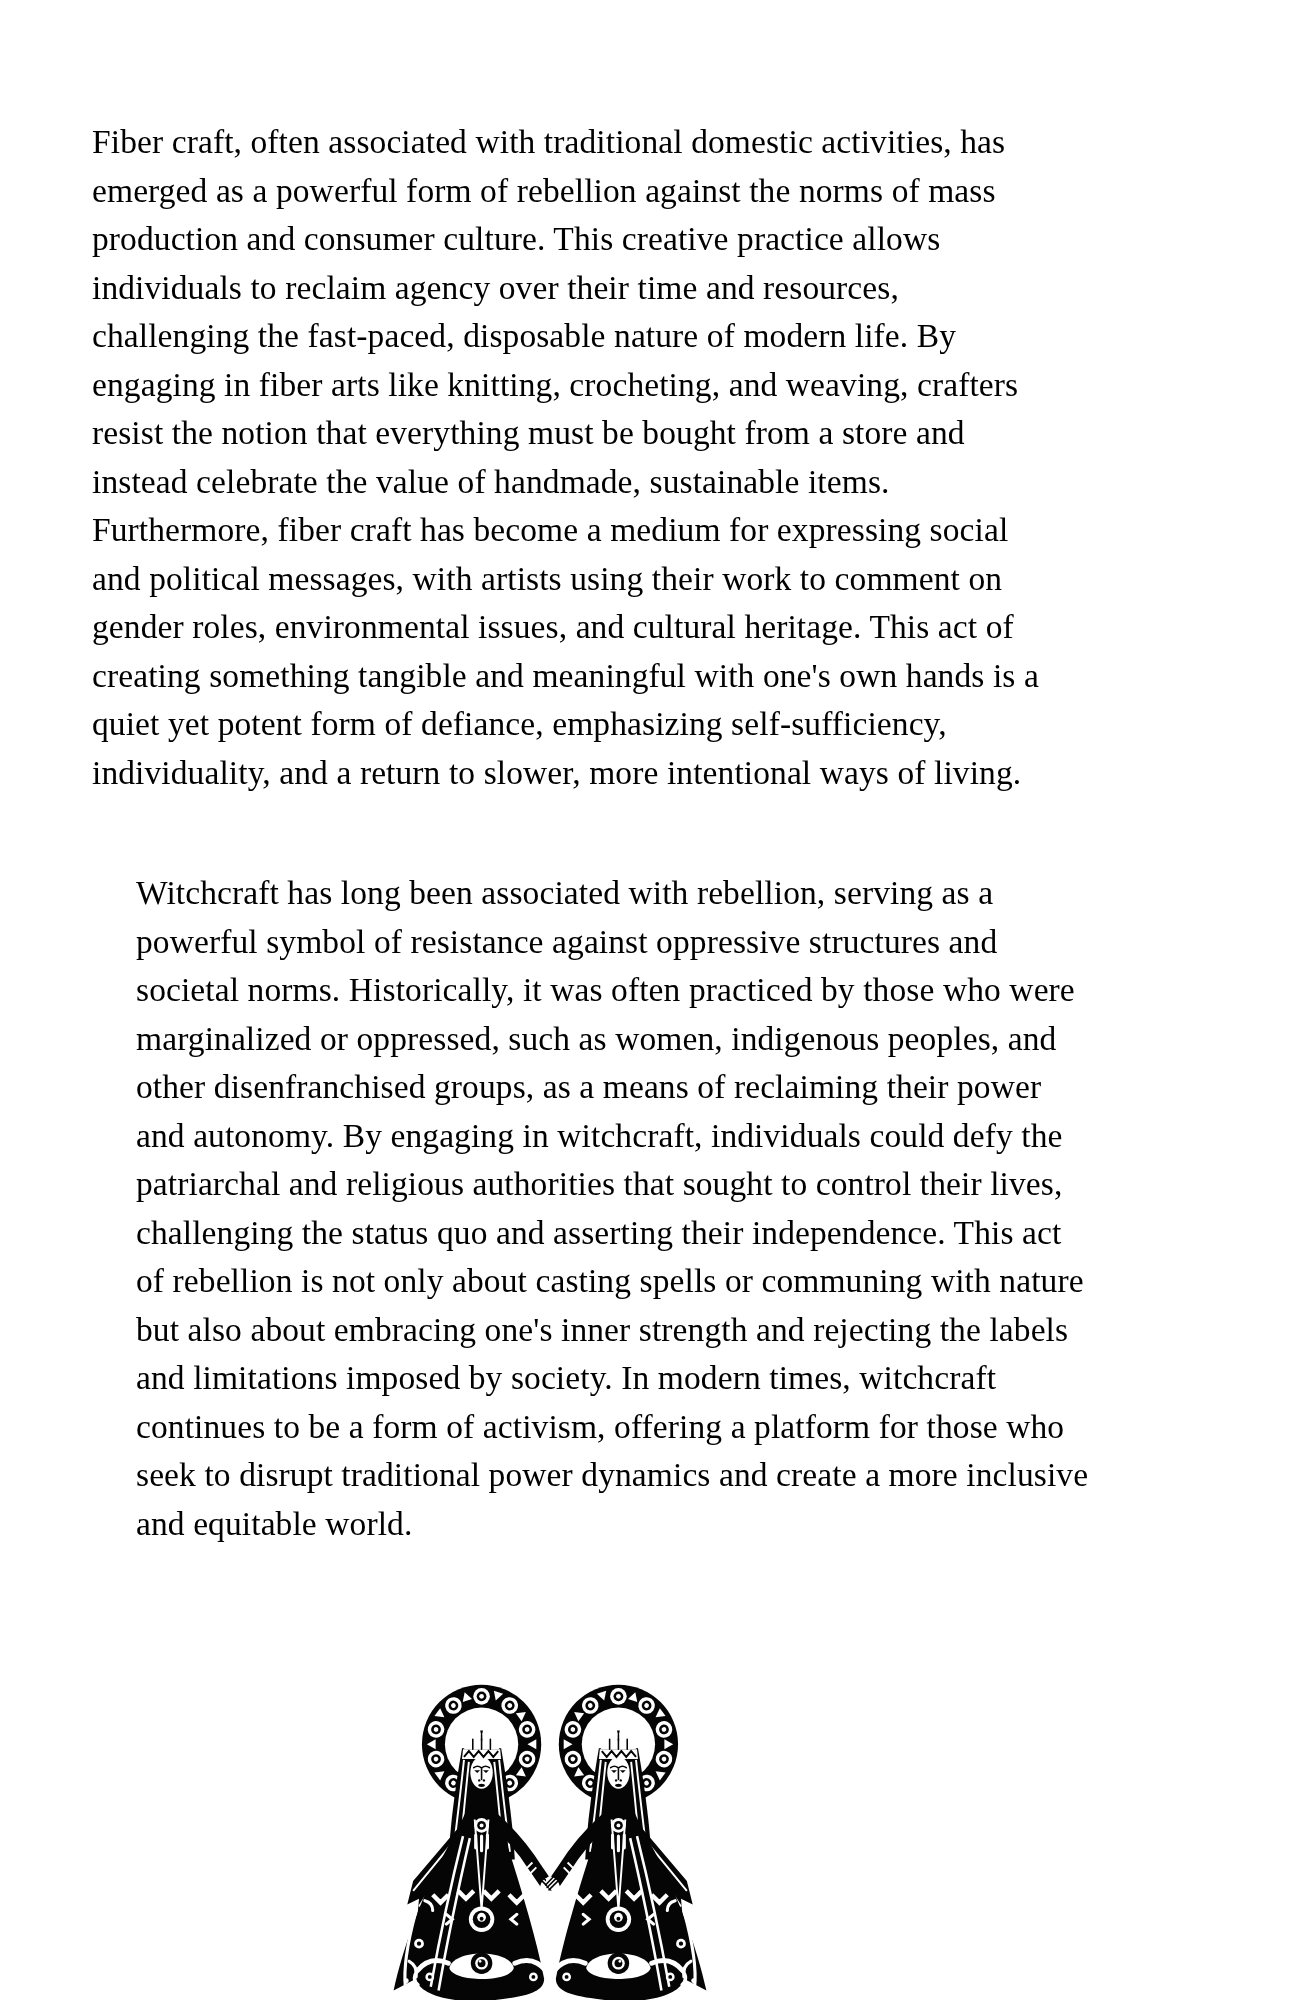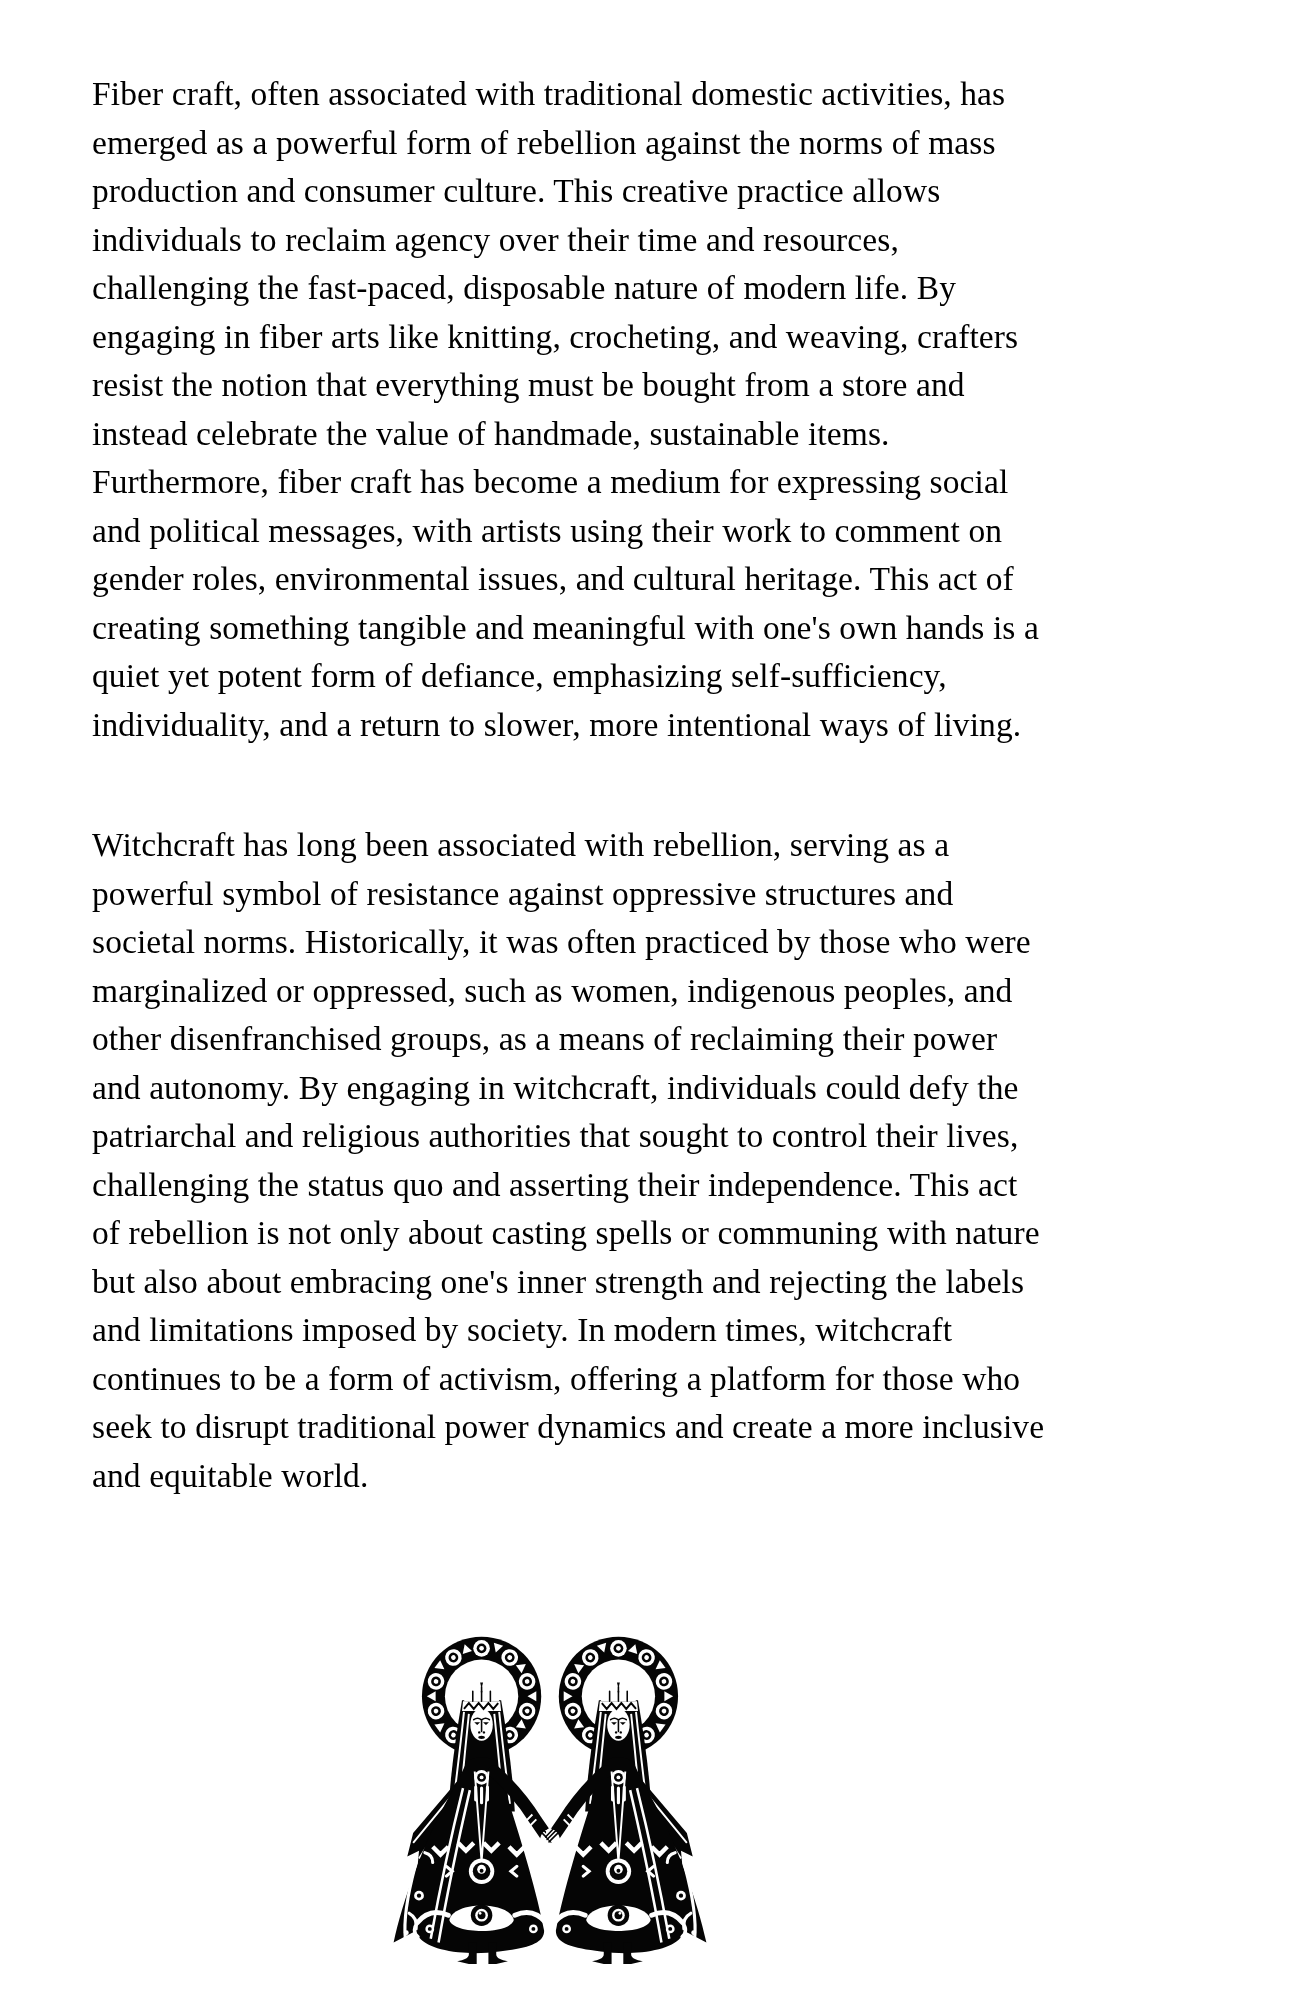--- a/index.html
+++ b/index.html
@@ -9,34 +9,35 @@
   }
   body {
     width: 1294px;
     height: 2000px;
     overflow: hidden;
   }
   .page {
     box-sizing: border-box;
     width: 1022px;
     height: 2000px;
-    padding: 70px 40px 0 92px;
+    padding: 118px 40px 0 92px;
     background: var(--paper, #ffffff);
   }
   .doc-text p {
     margin: 0;
     font-family: "Liberation Serif", "DejaVu Serif", serif;
     font-size: 33.5px;
     line-height: 48.5px;
     color: var(--text, #000000);
     white-space: pre;           
     letter-spacing: 0.1px;
   }
   .doc-text p + p {
     margin-top: 72px;
+    margin-left: 44px;
   }
   .illustration-wrap {
     margin-top: 77px;
     text-align: center;
     transform: translateX(13px);
   }
   .illustration {
     display: inline-block;
     width: 352px;
     height: 391px;

